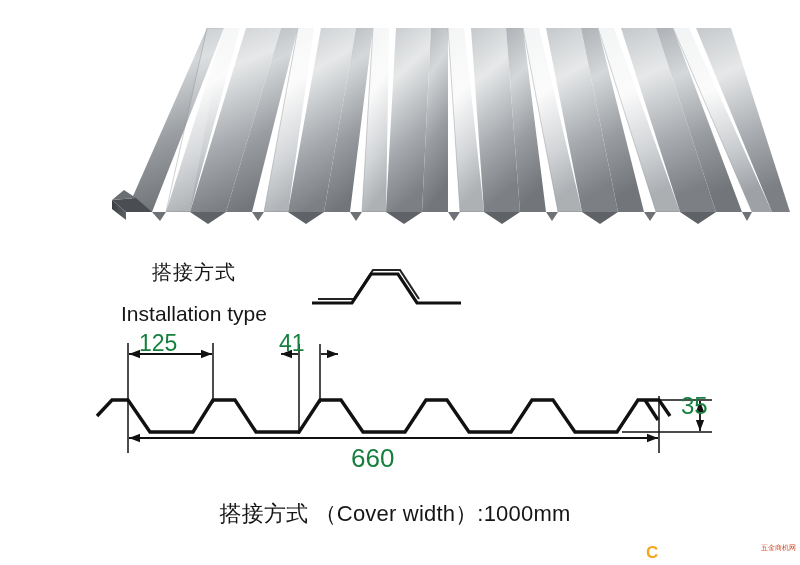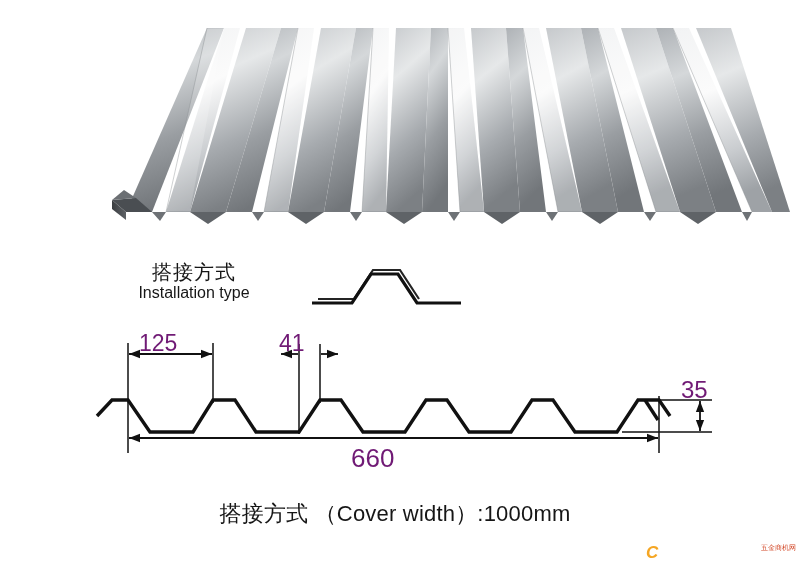--- a/index.html
+++ b/index.html
@@ -54,56 +54,55 @@
     left: 106px;
     top: 261px;
     width: 176px;
     font-size: 20px;
   }
   #install-label .cn {
     font-size: 20px;
     letter-spacing: 1px;
   }
   #install-label .en {
-    font-size: 16px;
-    margin-top: 1px;
+    font-size: 21px;
+    margin-top: 19px;
   }
 
   #cover-width-label {
     left: 185px;
     top: 502px;
     width: 420px;
     font-size: 22px;
     letter-spacing: 0.2px;
   }
 
   .dim-text {
     position: absolute;
     font-size: 23px;
-    color: #701a75;
+    color: #15803d;
     white-space: nowrap;
   }
   #dim-125 { left: 139px; top: 330px; }
   #dim-29  { left: 279px; top: 330px; }
   #dim-750 { left: 351px; top: 443px; font-size: 26px; }
-  #dim-35  { left: 681px; top: 376px; font-size: 24px; }
+  #dim-35  { left: 681px; top: 392px; font-size: 24px; }
 
   
   #watermark {
     position: absolute;
     left: 646px;
     top: 543px;
     width: 150px;
     height: 20px;
   }
   #watermark .wm-main {
     position: absolute;
     left: 0; top: 0;
     font-size: 17px;
-    font-style: italic;
     font-weight: bold;
     letter-spacing: -0.4px;
     color: #f5a623;
   }
   #watermark .wm-main .rest { color: #ffffff; }
   #watermark .wm-tag {
     position: absolute;
     right: 0;
     top: 1px;
     text-align: right;

